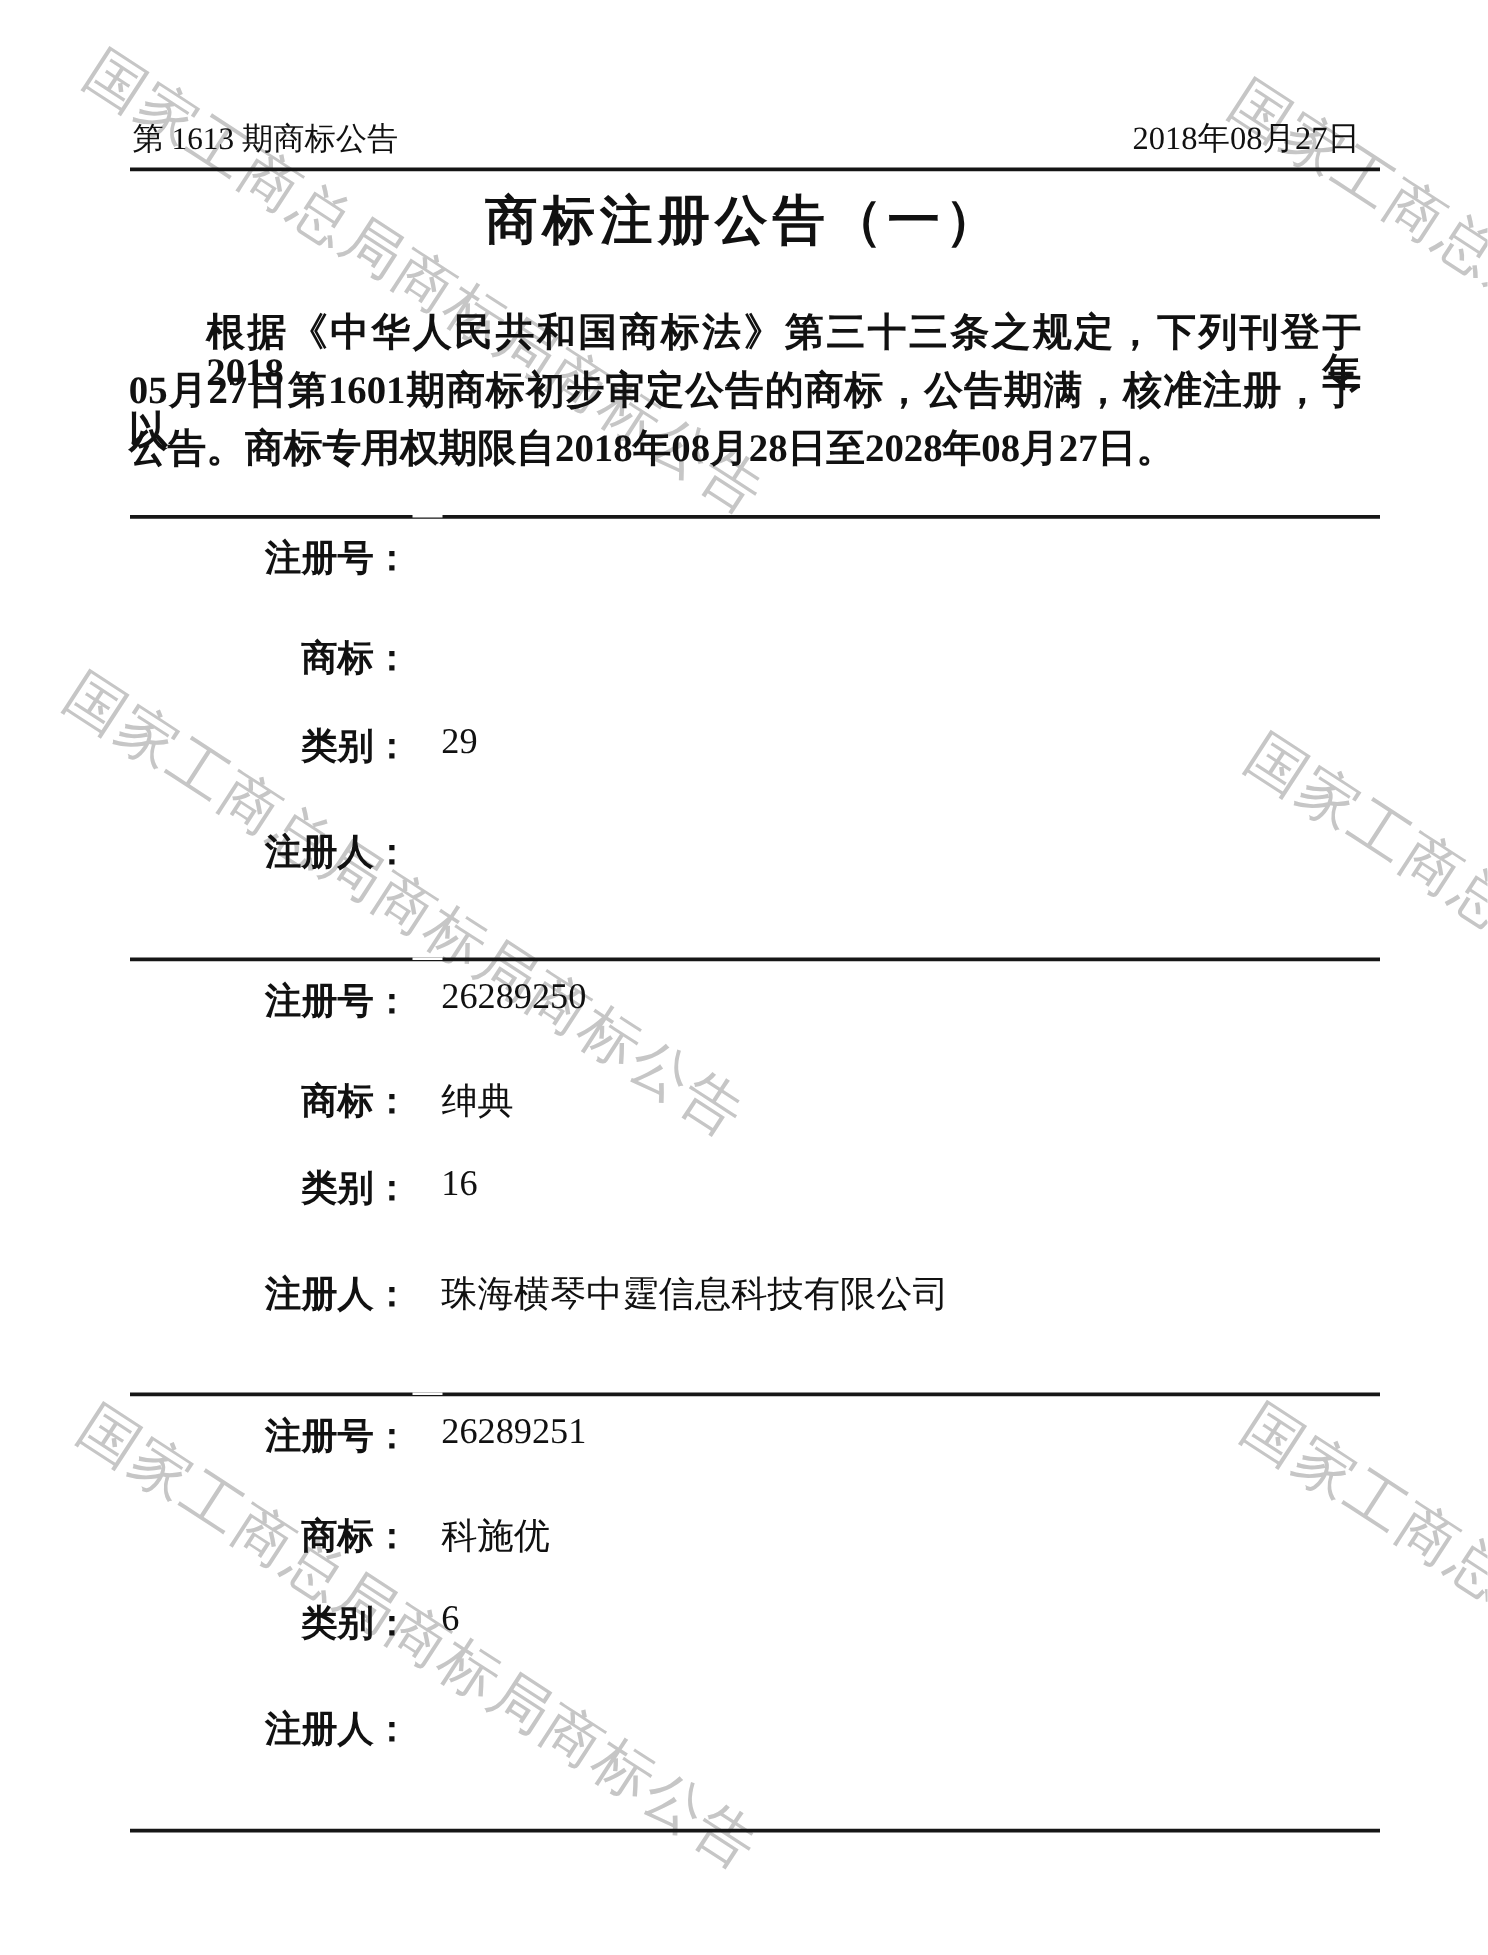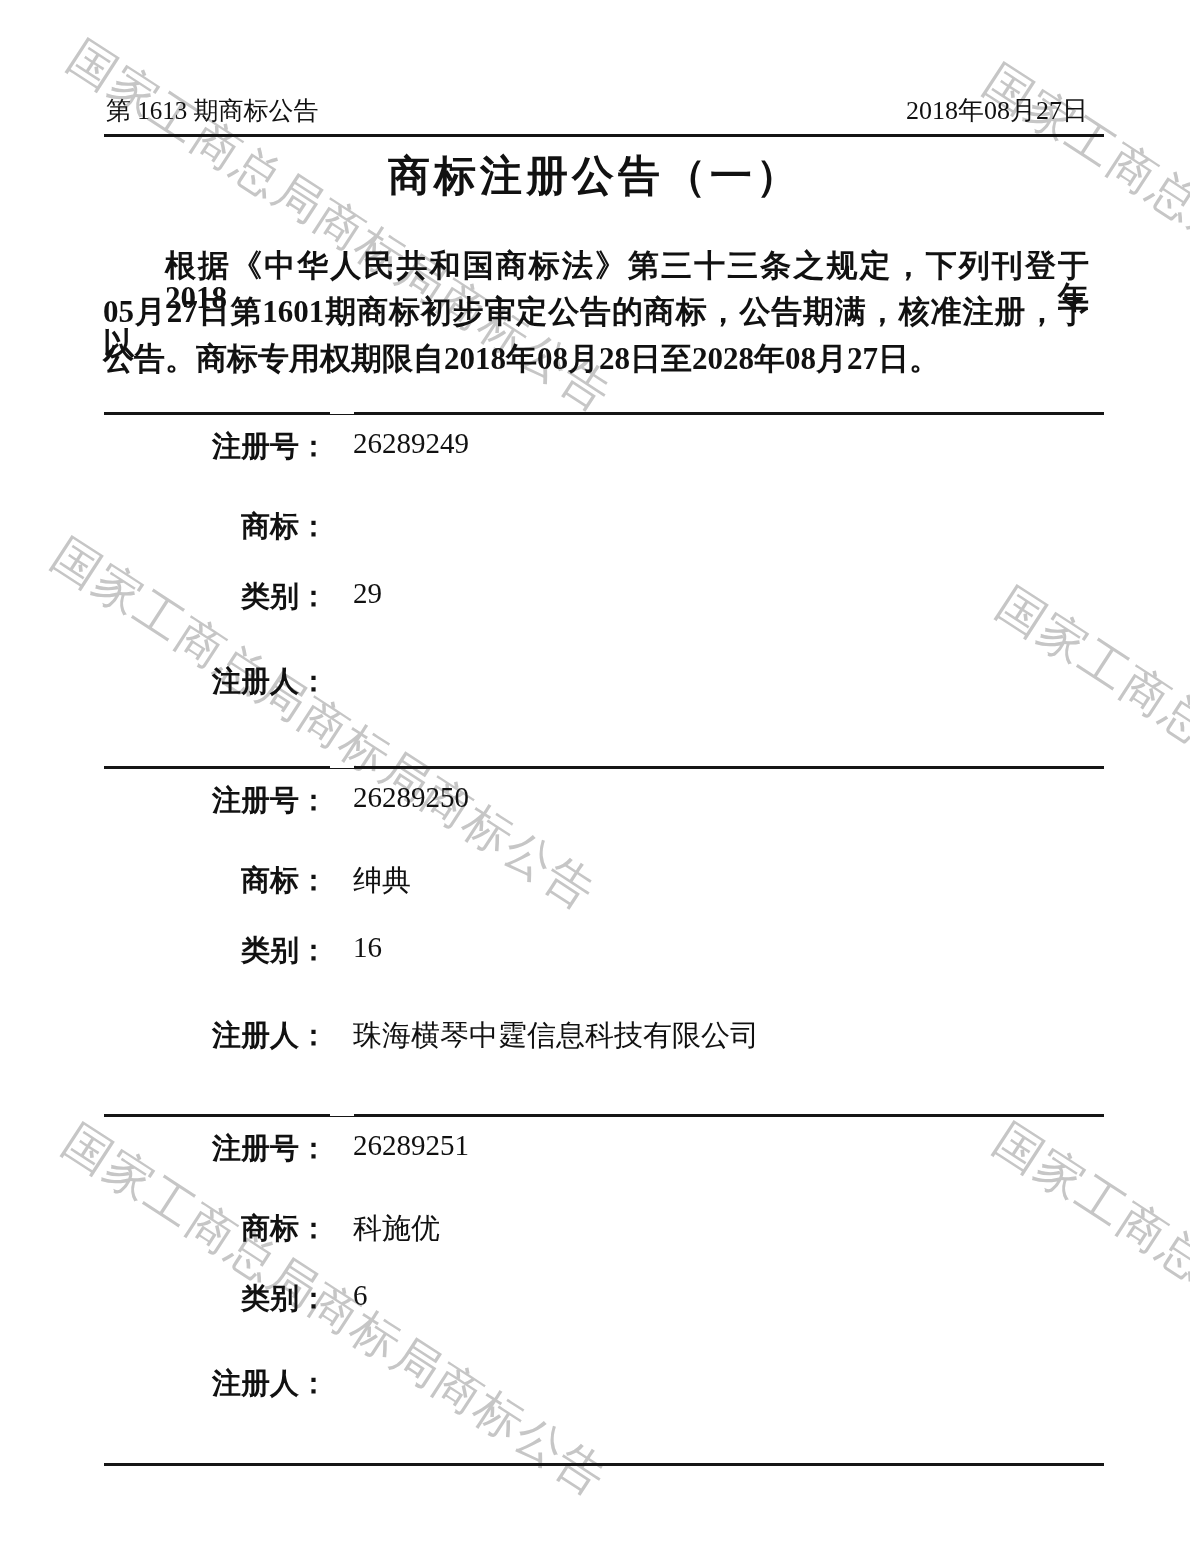--- a/index.html
+++ b/index.html
@@ -75,21 +75,20 @@
 <div class="abs intro-line intro-1">根据《中华人民共和国商标法》第三十三条之规定，下列刊登于2018年</div>
 <div class="abs intro-line intro-2">05月27日第1601期商标初步审定公告的商标，公告期满，核准注册，予以</div>
 <div class="abs intro-line intro-3">公告。商标专用权期限自2018年08月28日至2028年08月27日。</div>
 
 <div class="abs sep" style="top:412px;">
     <div class="notch"></div>
   </div>
 <div class="abs record" style="top:412px;">
   <div class="row r1">
     <span class="f-label">注册号：</span>
-    <span class="f-value">26289249</span>
   </div>
   <div class="row r2">
     <span class="f-label">商标：</span>
   </div>
   <div class="row r3">
     <span class="f-label">类别：</span>
     <span class="f-value">29</span>
   </div>
   <div class="row r4">
     <span class="f-label">注册人：</span>

